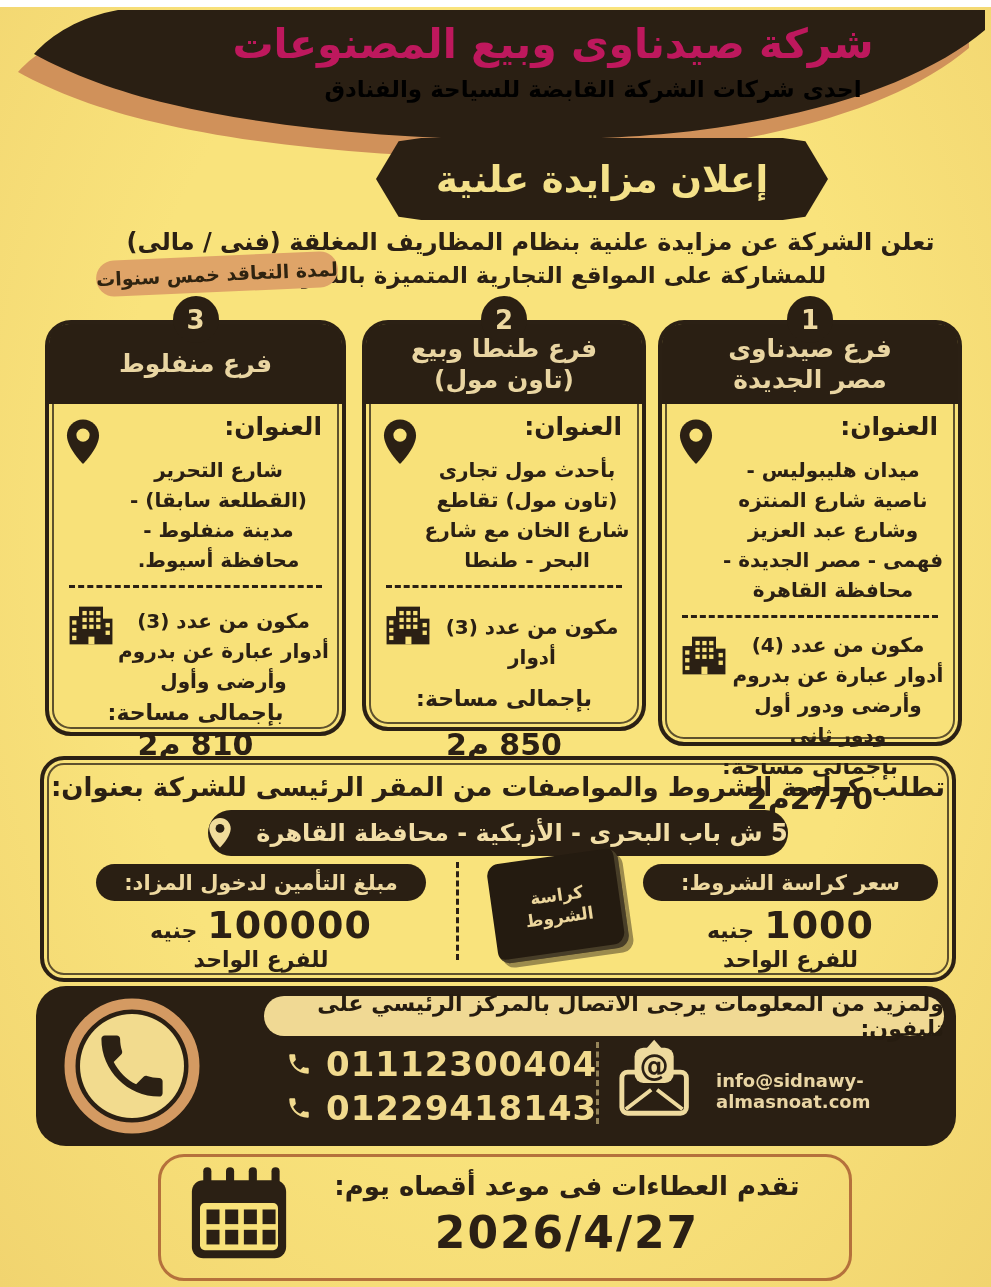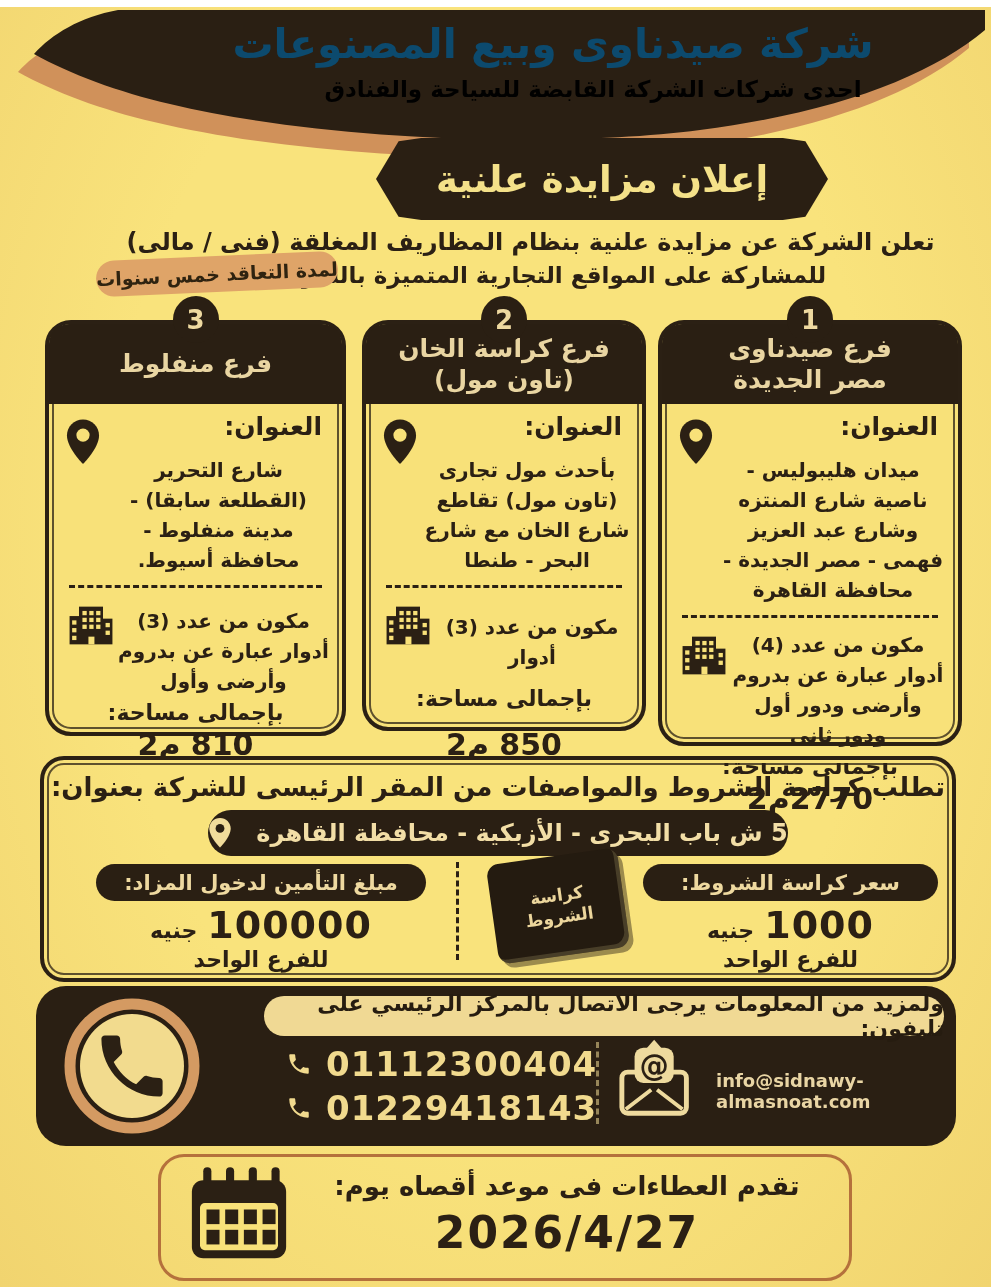--- a/index.html
+++ b/index.html
@@ -8,21 +8,21 @@
     background:radial-gradient(ellipse at 50% 42%, #f9e37c 55%, #f1d46f 100%);
     font-family:"DejaVu Sans", sans-serif;
     direction:rtl;
     color:#2b2014;
   }
   .top-strip{position:absolute;top:0;left:0;right:0;height:7px;background:#ffffff;}
 
   
   .swoosh{position:absolute;top:4px;left:0;width:991px;height:240px;}
   .company-name{position:absolute;top:20px;left:130px;right:15px;text-align:center;
-    font-size:41px;font-weight:bold;color:#0c4a6e;letter-spacing:1px;}
+    font-size:41px;font-weight:bold;color:#be185d;letter-spacing:1px;}
   .company-sub{position:absolute;top:76px;left:250px;right:55px;text-align:center;
     font-size:23px;font-weight:bold;color:#000000;}
   .ribbon{position:absolute;left:376px;top:138px;width:452px;height:82px;background:#2a1f13;
     clip-path:polygon(0 50%,5% 4%,10% 0,90% 0,95% 4%,100% 50%,95% 96%,90% 100%,10% 100%,5% 96%);
     display:flex;align-items:center;justify-content:center;}
   .ribbon span{color:#f4e189;font-size:37px;font-weight:bold;}
   .intro1{position:absolute;top:228px;left:120px;right:50px;text-align:center;
     font-size:24px;font-weight:bold;}
   .intro2{position:absolute;top:262px;left:270px;right:160px;text-align:center;
     font-size:23px;font-weight:bold;}
@@ -167,21 +167,21 @@
       <div class="floors-text">مكون من عدد (4) أدوار عبارة عن بدروم وأرضى ودور أول ودور ثانى</div>
     </div>
     <div class="area-label">بإجمالى مساحة:</div>
     <div class="area-value">2770م2</div>
   </div>
 </div>
 
 <div class="card card--2">
   <div class="card-badge">2</div>
   <div class="card-header">
-    <span>فرع كراسة الخان</span>
+    <span>فرع طنطا وبيع</span>
     <span>(تاون مول)</span>
   </div>
   <div class="card-body">
     <svg class="pin-icon" width="36" height="48" viewBox="0 0 24 32">
       <path d="M12 1C6 1 1.3 5.7 1.3 11.6 1.3 20 12 30.6 12 30.6S22.7 20 22.7 11.6C22.7 5.7 18 1 12 1z" fill="#2b2014"></path>
       <circle cx="12" cy="11.4" r="4.4" fill="#f8e179"></circle>
     </svg>
     <div class="addr-label">العنوان:</div>
     <div class="addr-text">بأحدث مول تجارى (تاون مول) تقاطع شارع الخان مع شارع البحر - طنطا</div>
     <div class="separator"></div>

